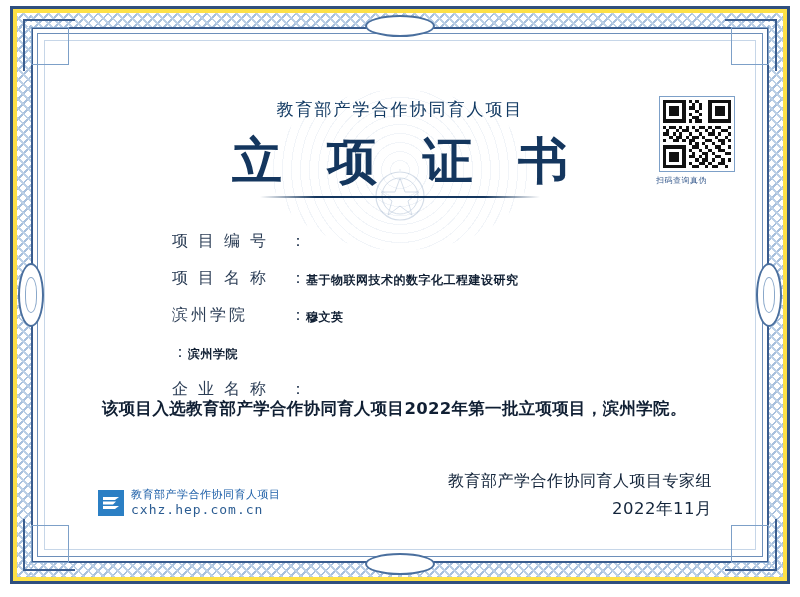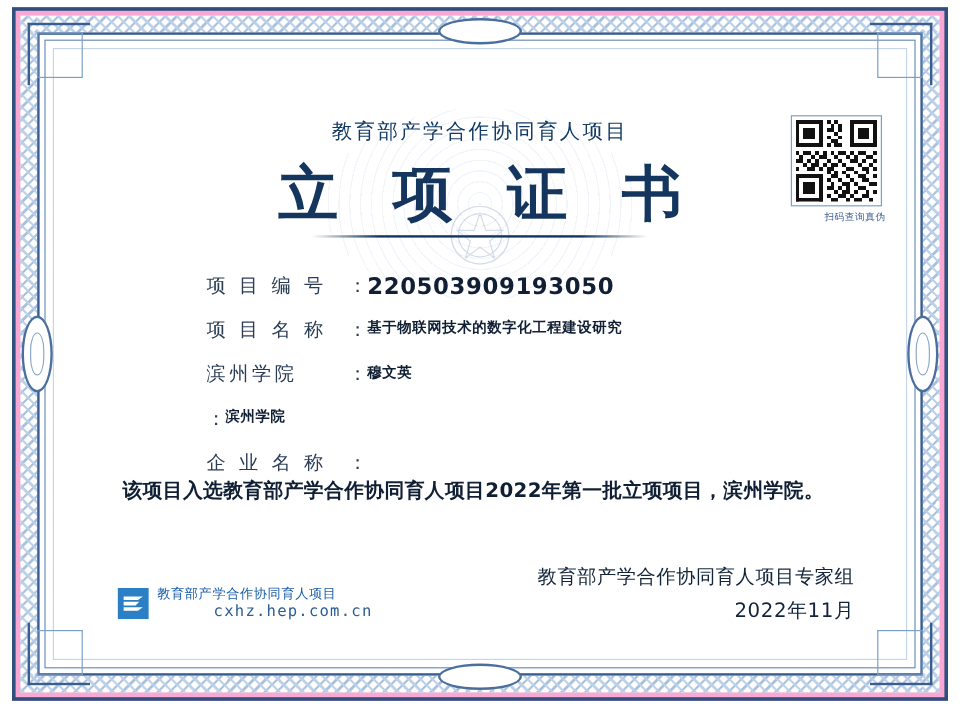--- a/index.html
+++ b/index.html
@@ -14,21 +14,21 @@
     font-family: "DejaVu Sans", "Liberation Sans", sans-serif;
   }
 
   
   .certificate {
     position: absolute;
     left: 10px;
     top: 6px;
     width: 780px;
     height: 578px;
-    background: #f9a8d4;
+    background: #fde047;
     box-sizing: border-box;
   }
 
   
   .border-outer {
     position: absolute;
     inset: 0;
     border: 3px solid #2f4f7f;
     box-sizing: border-box;
   }
@@ -214,21 +214,21 @@
     height: 2px;
     background: linear-gradient(to right, rgba(20,54,94,0) 0%, #14365e 20%, #14365e 80%, rgba(20,54,94,0) 100%);
   }
 
   
   .qr-block {
     position: absolute;
     right: 8px;
     top: 46px;
     width: 82px;
-    text-align: right;
+    text-align: left;
   }
   .qr-frame {
     position: relative;
     width: 76px;
     height: 76px;
     margin: 0 auto;
     padding: 3px;
     border: 1px solid #7da0c8;
     box-sizing: border-box;
     background: #fff;
@@ -242,23 +242,24 @@
 
   
   .fields {
     position: absolute;
     left: 118px;
     top: 178px;
     right: 30px;
   }
   .field-row {
     display: flex;
-    align-items: flex-start;
+    align-items: flex-end;
     margin-bottom: 13px;
     height: 24px;
+    font-family: Liberation Serif, serif;
   }
   .field-label {
     width: 118px;
     font-size: 16px;
     color: #2b3d55;
     letter-spacing: 3px;
     white-space: nowrap;
   }
   .field-sep {
     width: 16px;
@@ -309,21 +310,20 @@
   .logo-line1 {
     font-size: 11px;
     color: #1d5fa8;
     letter-spacing: 0.5px;
   }
   .logo-line2 {
     font-size: 13px;
     color: #2b5c92;
     letter-spacing: 1px;
     font-family: "DejaVu Sans Mono", "Liberation Mono", monospace;
-    margin-left: 47px;
   }
 
   .footer-sign {
     position: absolute;
     right: 34px;
     bottom: 20px;
     text-align: right;
   }
   .sign-org {
     font-size: 16px;
@@ -481,21 +481,20 @@
         </svg>
       </div>
       <div class="qr-caption">扫码查询真伪</div>
     </div>
 
     <div class="fields">
 
       <div class="field-row">
         <div class="field-label">项 目 编 号</div>
         <div class="field-sep">：</div>
-        <div class="field-value num">220503909193050</div>
       </div>
 
       <div class="field-row">
         <div class="field-label">项 目 名 称</div>
         <div class="field-sep">：</div>
         <div class="field-value">基于物联网技术的数字化工程建设研究</div>
       </div>
 
       <div class="field-row">
         <div class="field-label">滨州学院</div>

